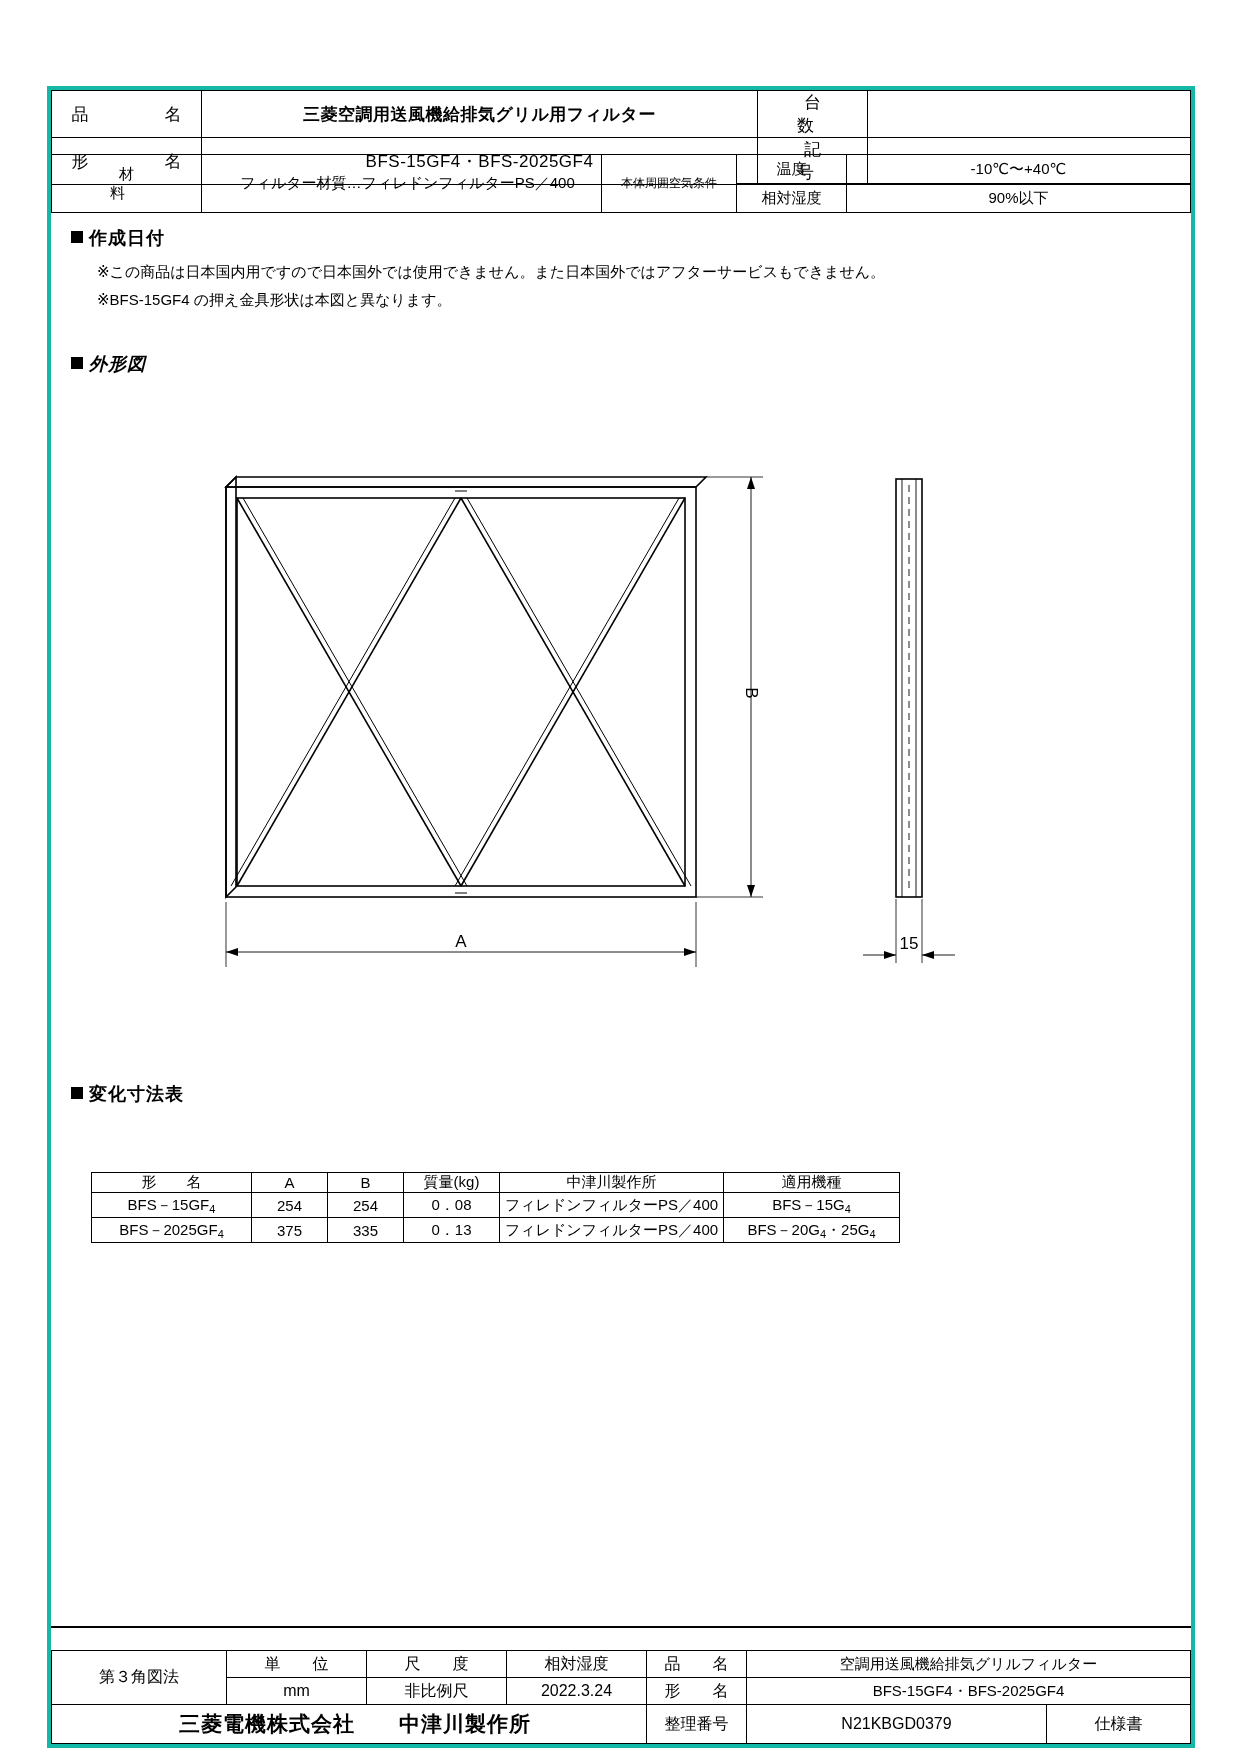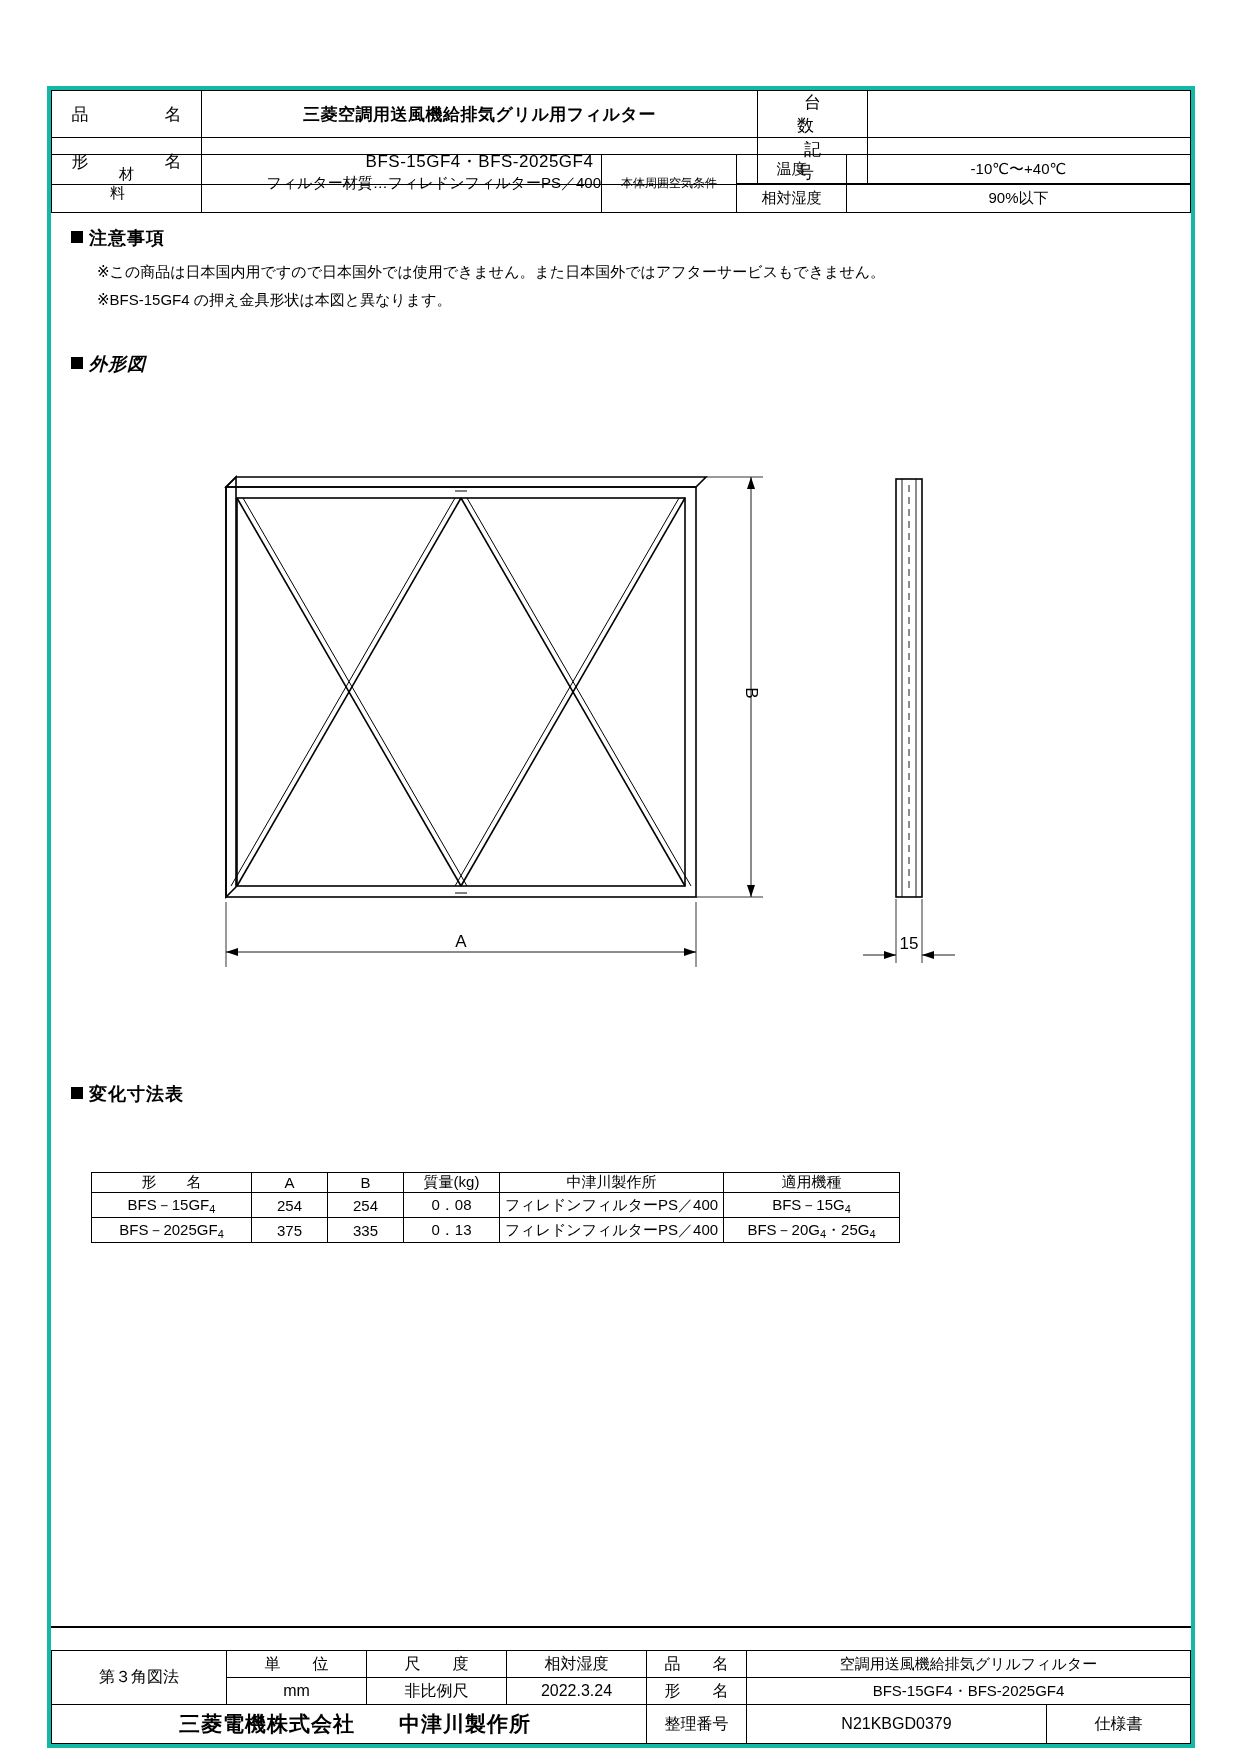--- a/index.html
+++ b/index.html
@@ -24,21 +24,21 @@
   .hdr table{width:100%;table-layout:fixed;}
   .hdr td{height:32px;font-size:17px;}
   .lbl-sp{letter-spacing:14px;text-indent:14px;}
   .title-main{font-size:20px;font-weight:bold;letter-spacing:0.5px;}
   .model-main{font-size:19px;letter-spacing:0.5px;}
 
   
   .mat{position:absolute;left:0;top:64px;width:100%;}
   .mat table{width:100%;table-layout:fixed;}
   .mat td{height:28px;font-size:15px;}
-  .mat td.lft{text-align:right;padding-left:12px;}
+  .mat td.lft{text-align:center;padding-left:12px;}
   .mat .small{font-size:12px;}
 
   
   .body{position:absolute;left:0;top:122px;width:100%;height:1414px;border-bottom:2px solid #000;}
   .sec-title{font-size:18px;font-weight:bold;letter-spacing:1px;}
   .sq{display:inline-block;width:12px;height:12px;background:#000;margin-right:6px;vertical-align:1px;}
   .notes{font-size:15px;line-height:1.55;}
 
   
   .draw{position:absolute;left:0;top:255px;width:100%;height:560px;}
@@ -108,21 +108,21 @@
             <td>相対湿度</td>
             <td>90%以下</td>
           </tr>
         </tbody>
       </table>
     </div>
 
     <div class="body">
 
       <div style="position:absolute;left:20px;top:14px;">
-        <span class="sq"></span><span class="sec-title">注意事項</span>
+        <span class="sq"></span><span class="sec-title">作成日付</span>
       </div>
       <div class="notes" style="position:absolute;left:46px;top:48px;">※この商品は日本国内用ですので日本国外では使用できません。また日本国外ではアフターサービスもできません。</div>
       <div class="notes" style="position:absolute;left:46px;top:76px;">※BFS-15GF4 の押え金具形状は本図と異なります。</div>
 
       <div style="position:absolute;left:20px;top:140px;font-style:italic;">
         <span class="sq"></span><span class="sec-title">外形図</span>
       </div>
 
       <div class="draw">
         <svg width="1148" height="560" viewBox="0 0 1148 560">

